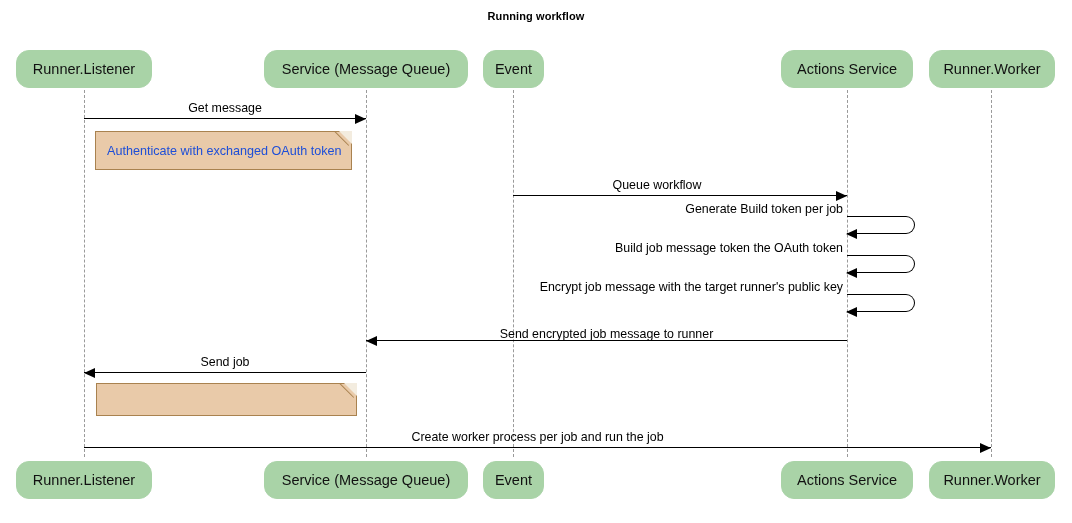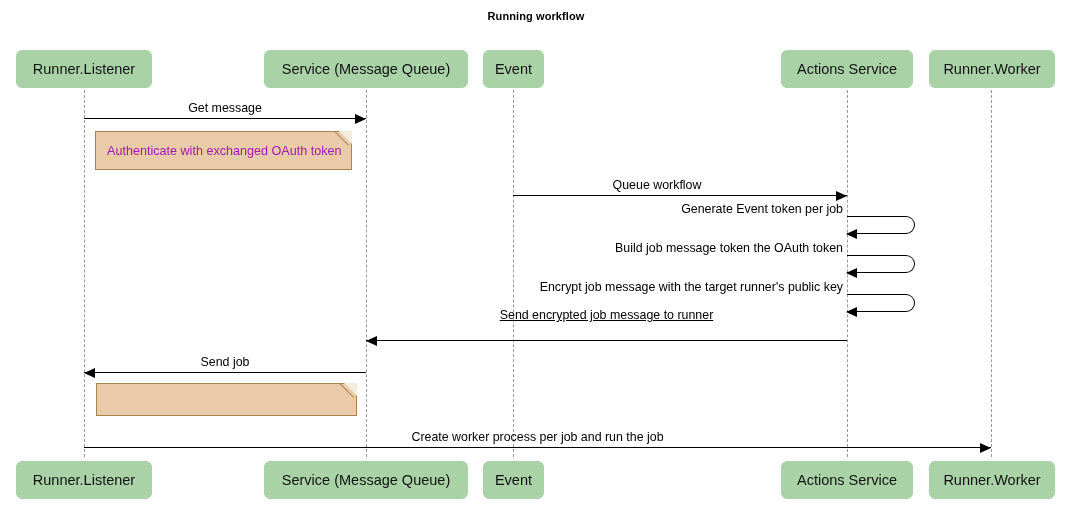--- a/index.html
+++ b/index.html
@@ -34,21 +34,21 @@
     width: 0;
     border-left: 1px dashed #9a9a9a;
     top: 90px;
     height: 367px;
   }
   .participant {
     position: absolute;
     box-sizing: border-box;
     background: #a9d3a7;
     border: 1px solid #a9d3a7;
-    border-radius: 6px;
+    border-radius: 13px;
     height: 38px;
     line-height: 36px;
     text-align: center;
     font-size: 14.5px;
     color: #111111;
     white-space: nowrap;
   }
   .msg-line {
     position: absolute;
     height: 0;
@@ -87,21 +87,21 @@
     border-top-right-radius: 11px;
     border-bottom-right-radius: 11px;
     background: transparent;
   }
   .note {
     position: absolute;
     box-sizing: border-box;
     background: #e9caa9;
     border: 1px solid #a9824f;
     font-size: 12.6px;
-    color: #a21caf;
+    color: #1d4ed8;
     white-space: nowrap;
     display: flex;
     align-items: center;
     padding-left: 11px;
   }
   .note-fold {
     position: absolute;
     top: -1px;
     right: -1px;
     width: 0;
@@ -162,36 +162,36 @@
         <div class="msg-label" style="left: 84px; width: 282px; top: 101px;">Get message</div>
       </div>
       <div style="position: absolute; left: 0px; top: 0px; width: 100%; height: 0px;">
         <div class="msg-line" style="left: 513px; width: 334px; top: 195px;"></div>
         <div class="arrowhead right" style="left: 836px; top: 191px;"></div>
         <div class="msg-label" style="left: 490px; width: 334px; top: 178px;">Queue workflow</div>
       </div>
       <div style="position: absolute; left: 0px; top: 0px; width: 100%; height: 0px;">
         <div class="selfloop" style="left: 847px; top: 216px; width: 68px; height: 18px;"></div>
         <div class="arrowhead left" style="left: 846px; top: 229px;"></div>
-        <div class="msg-label right-align" style="left: 0px; width: 843px; top: 202px;">Generate Event token per job</div>
+        <div class="msg-label right-align" style="left: 0px; width: 843px; top: 202px;">Generate Build token per job</div>
       </div>
       <div style="position: absolute; left: 0px; top: 0px; width: 100%; height: 0px;">
         <div class="selfloop" style="left: 847px; top: 255px; width: 68px; height: 18px;"></div>
         <div class="arrowhead left" style="left: 846px; top: 268px;"></div>
         <div class="msg-label right-align" style="left: 0px; width: 843px; top: 241px;">Build job message token the OAuth token</div>
       </div>
       <div style="position: absolute; left: 0px; top: 0px; width: 100%; height: 0px;">
         <div class="selfloop" style="left: 847px; top: 294px; width: 68px; height: 18px;"></div>
         <div class="arrowhead left" style="left: 846px; top: 307px;"></div>
         <div class="msg-label right-align" style="left: 0px; width: 843px; top: 280px;">Encrypt job message with the target runner's public key</div>
       </div>
       <div style="position: absolute; left: 0px; top: 0px; width: 100%; height: 0px;">
         <div class="msg-line" style="left: 366px; width: 481px; top: 340px;"></div>
         <div class="arrowhead left" style="left: 366px; top: 336px;"></div>
-        <div class="msg-label" style="left: 366px; width: 481px; top: 308px; text-decoration: underline;">Send encrypted job message to runner</div>
+        <div class="msg-label" style="left: 366px; width: 481px; top: 327px;">Send encrypted job message to runner</div>
       </div>
       <div style="position: absolute; left: 0px; top: 0px; width: 100%; height: 0px;">
         <div class="msg-line" style="left: 84px; width: 282px; top: 372px;"></div>
         <div class="arrowhead left" style="left: 84px; top: 368px;"></div>
         <div class="msg-label" style="left: 84px; width: 282px; top: 355px;">Send job</div>
       </div>
       <div style="position: absolute; left: 0px; top: 0px; width: 100%; height: 0px;">
         <div class="msg-line" style="left: 84px; width: 907px; top: 447px;"></div>
         <div class="arrowhead right" style="left: 980px; top: 443px;"></div>
         <div class="msg-label" style="left: 84px; width: 907px; top: 430px;">Create worker process per job and run the job</div>

